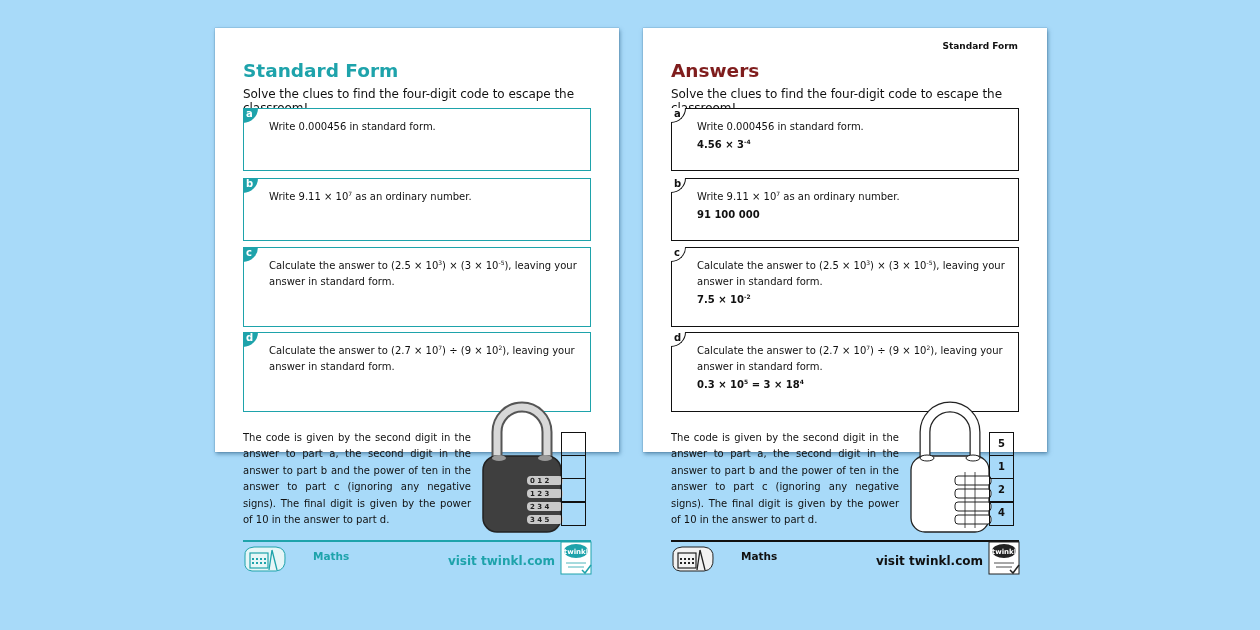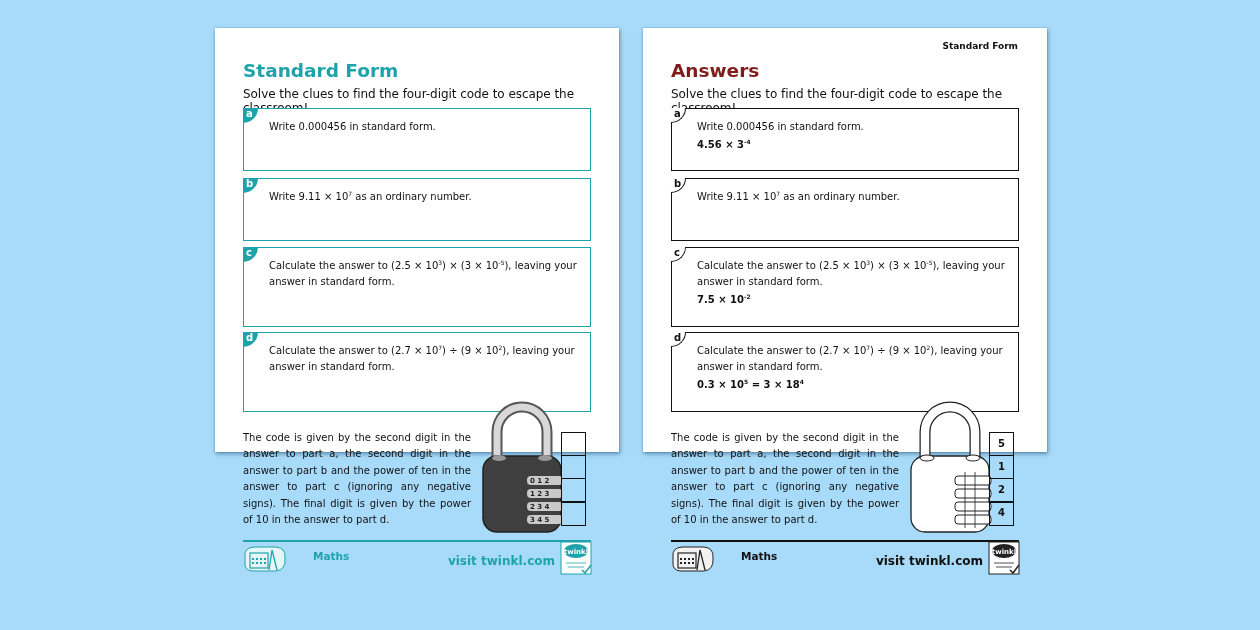--- a/index.html
+++ b/index.html
@@ -153,21 +153,21 @@
   <div class="title">Answers</div>
   <div class="subtitle">Solve the clues to find the four-digit code to escape the classroom!</div>
 
   <div class="qbox qa">
     <span class="badge">a</span>
     <div class="qtext"><span>Write 0.000456 in standard form.</span><span class="answer"><span>4.56 × 3</span><sup>-4</sup></span></div>
   </div>
 
   <div class="qbox qb">
     <span class="badge">b</span>
-    <div class="qtext"><span>Write 9.11 × 10</span><sup>7</sup><span> as an ordinary number.</span></div>
+    <div class="qtext"><span>Write 9.11 × 10</span><sup>7</sup><span> as an ordinary number.</span><span class="answer">91 100 000</span></div>
   </div>
 
   <div class="qbox qc">
     <span class="badge">c</span>
     <div class="qtext"><span>Calculate the answer to (2.5 × 10</span><sup>3</sup><span>) × (3 × 10</span><sup>-5</sup><span>), leaving your</span><span class="line2">answer in standard form.</span><span class="answer"><span>7.5 × 10</span><sup>-2</sup></span></div>
   </div>
 
   <div class="qbox qd">
     <span class="badge">d</span>
     <div class="qtext"><span>Calculate the answer to (2.7 × 10</span><sup>7</sup><span>) ÷ (9 × 10</span><sup>2</sup><span>), leaving your</span><span class="line2">answer in standard form.</span><span class="answer"><span>0.3 × 10</span><sup>5</sup><span> = 3 × 18</span><sup>4</sup></span></div>

